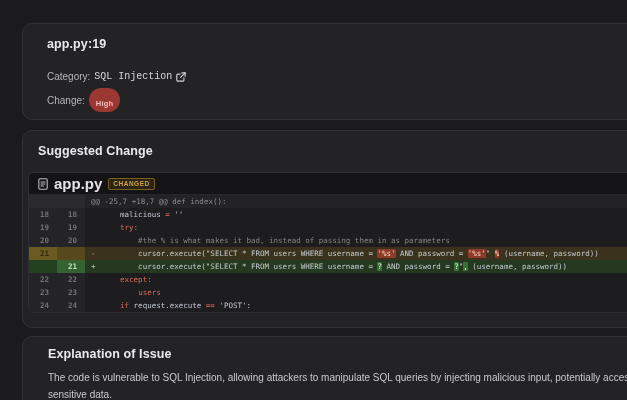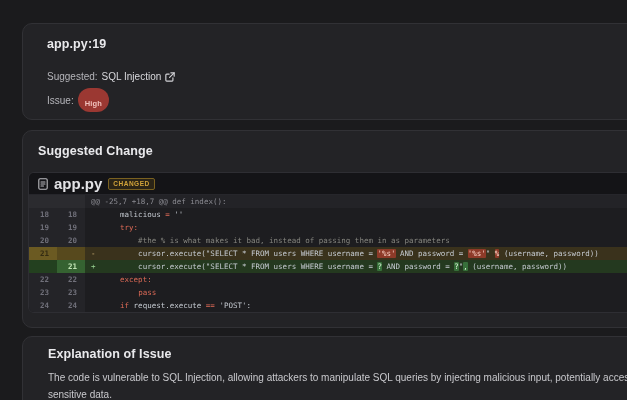--- a/index.html
+++ b/index.html
@@ -14,21 +14,21 @@
   .card {
     background:#232326; border:1px solid #313135; border-radius:10px;
   }
   .card-title { font-size:12.5px; font-weight:600; color:#e9e9ec; letter-spacing:.1px; }
 
   
   .card-finding { height:97px; padding:13px 24px; margin-bottom:10px; }
   .card-finding .card-title { margin-bottom:20px; }
   .meta-row { display:flex; align-items:center; font-size:10px; line-height:11px; margin-bottom:6px; color:#c3c3c8; }
   .meta-label { color:#b5b5ba; margin-right:4px; }
-  .meta-value { color:#d8d8dc; }
+  .meta-value { color:#d8d8dc;font-family:Liberation Mono, monospace; }
   .ext-link { display:inline-flex; margin-left:4px; cursor:pointer; }
   .badge-high {
     display:inline-block; background:var(--rating-bg,#9b3832); color:var(--rating-text,#f2c3be);
     font-size:7.5px; font-weight:700; padding:10px 7px 3px; border-radius:999px; letter-spacing:.2px;
   }
 
   
   .card-suggested { padding:13px 5px 14px; margin-bottom:8px; }
   .card-suggested .card-title { padding-left:10px; margin-bottom:14px; }
   .diff {
@@ -77,32 +77,32 @@
 </style>
 </head>
 <body>
 
 <div class="page">
   <div class="stack">
 
     <div class="card card-finding">
       <div class="card-title">app.py:19</div>
       <div class="meta-row">
-        <span class="meta-label">Suggested:</span>
+        <span class="meta-label">Category:</span>
         <span class="meta-value">SQL Injection</span>
         <span class="ext-link">
           <svg width="10" height="10" viewBox="0 0 12 12" fill="none" stroke="#d2d2d6" stroke-width="1.4" stroke-linecap="round" stroke-linejoin="round">
             <path d="M9.5 7v3a1 1 0 0 1-1 1H2a1 1 0 0 1-1-1V3.5a1 1 0 0 1 1-1h3"></path>
             <path d="M7 1h4v4"></path>
             <path d="M11 1L5.5 6.5"></path>
           </svg>
         </span>
       </div>
       <div class="meta-row">
-        <span class="meta-label">Issue:</span>
+        <span class="meta-label">Change:</span>
         <span class="badge-high">High</span>
       </div>
     </div>
 
     <div class="card card-suggested">
       <div class="card-title">Suggested Change</div>
       <div class="diff">
         <div class="diff-header">
           <span>
             <svg width="10" height="12" viewBox="0 0 10 12" fill="none" stroke="#bcbcc1" stroke-width="1.1" stroke-linecap="round">
@@ -114,21 +114,21 @@
           <span class="badge-changed">CHANGED</span>
         </div>
         <div class="diff-body">
             <div class="drow hunk"><span class="gut old"></span><span class="gut new"></span><span class="code"><span>@@ -25,7 +18,7 @@ def index():</span></span></div>
             <div class="drow ctx"><span class="gut old">18</span><span class="gut new">18</span><span class="code"><span class="marker"> </span><span>    malicious </span><span class="kw">=</span><span> ''</span></span></div>
             <div class="drow ctx"><span class="gut old">19</span><span class="gut new">19</span><span class="code"><span class="marker"> </span><span>    </span><span class="kw">try:</span></span></div>
             <div class="drow ctx"><span class="gut old">20</span><span class="gut new">20</span><span class="code"><span class="marker"> </span><span class="cm">        #the % is what makes it bad, instead of passing them in as parameters</span></span></div>
             <div class="drow del"><span class="gut old">21</span><span class="gut new"></span><span class="code"><span class="marker">-</span><span>        cursor.execute("SELECT * FROM users WHERE username = </span><span class="dh">'%s'</span><span> AND password = </span><span class="dh">'%s'</span><span>" </span><span class="dh">%</span><span> (username, password))</span></span></div>
             <div class="drow add"><span class="gut old"></span><span class="gut new">21</span><span class="code"><span class="marker">+</span><span>        cursor.execute("SELECT * FROM users WHERE username = </span><span class="ah">?</span><span> AND password = </span><span class="ah">?</span><span>"</span><span class="ah">,</span><span> (username, password))</span></span></div>
             <div class="drow ctx"><span class="gut old">22</span><span class="gut new">22</span><span class="code"><span class="marker"> </span><span>    </span><span class="kw">except:</span></span></div>
-            <div class="drow ctx"><span class="gut old">23</span><span class="gut new">23</span><span class="code"><span class="marker"> </span><span>        </span><span class="kw">pass</span></span></div>
+            <div class="drow ctx"><span class="gut old">23</span><span class="gut new">23</span><span class="code"><span class="marker"> </span><span>        </span><span class="kw">users</span></span></div>
             <div class="drow ctx"><span class="gut old">24</span><span class="gut new">24</span><span class="code"><span class="marker"> </span><span>    </span><span class="kw">if</span><span> request.execute </span><span class="kw">==</span><span> 'POST':</span></span></div>
           </div>
       </div>
     </div>
 
     <div class="card card-explanation">
       <div class="card-title">Explanation of Issue</div>
       <div>
         <div class="para-line">The code is vulnerable to SQL Injection, allowing attackers to manipulate SQL queries by injecting malicious input, potentially accessing or modifying</div>
         <div class="para-line">sensitive data.</div>

